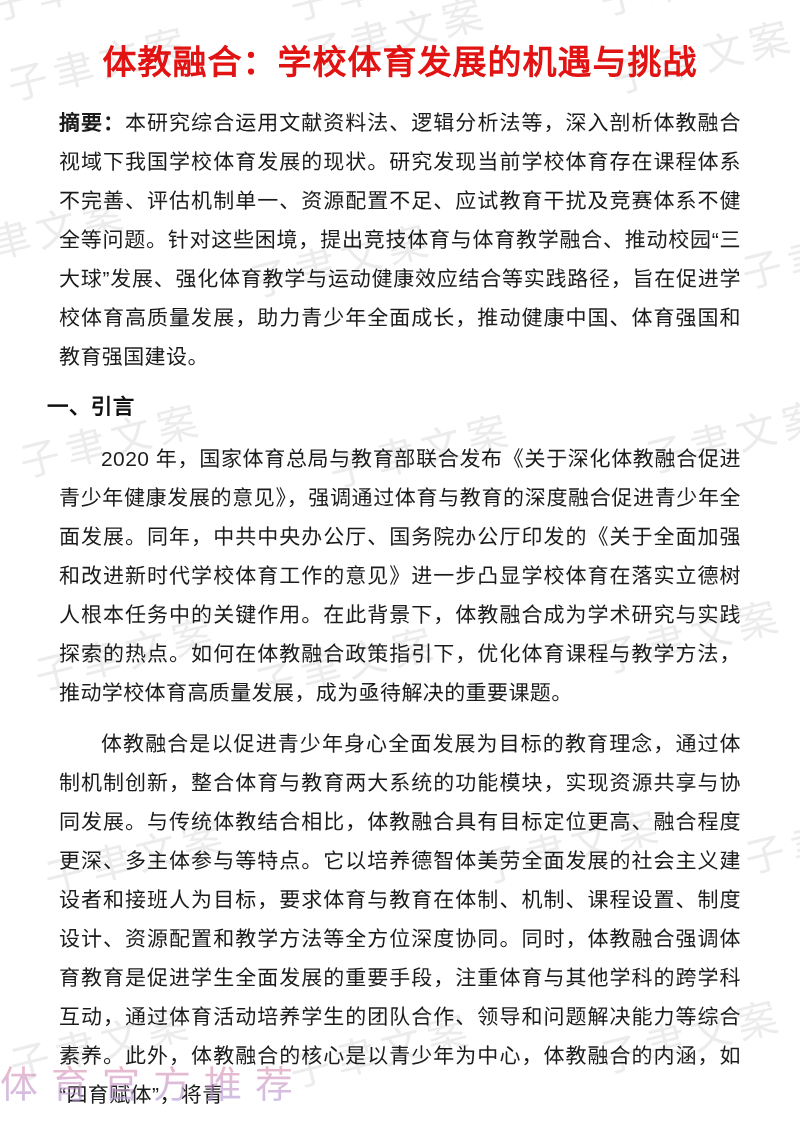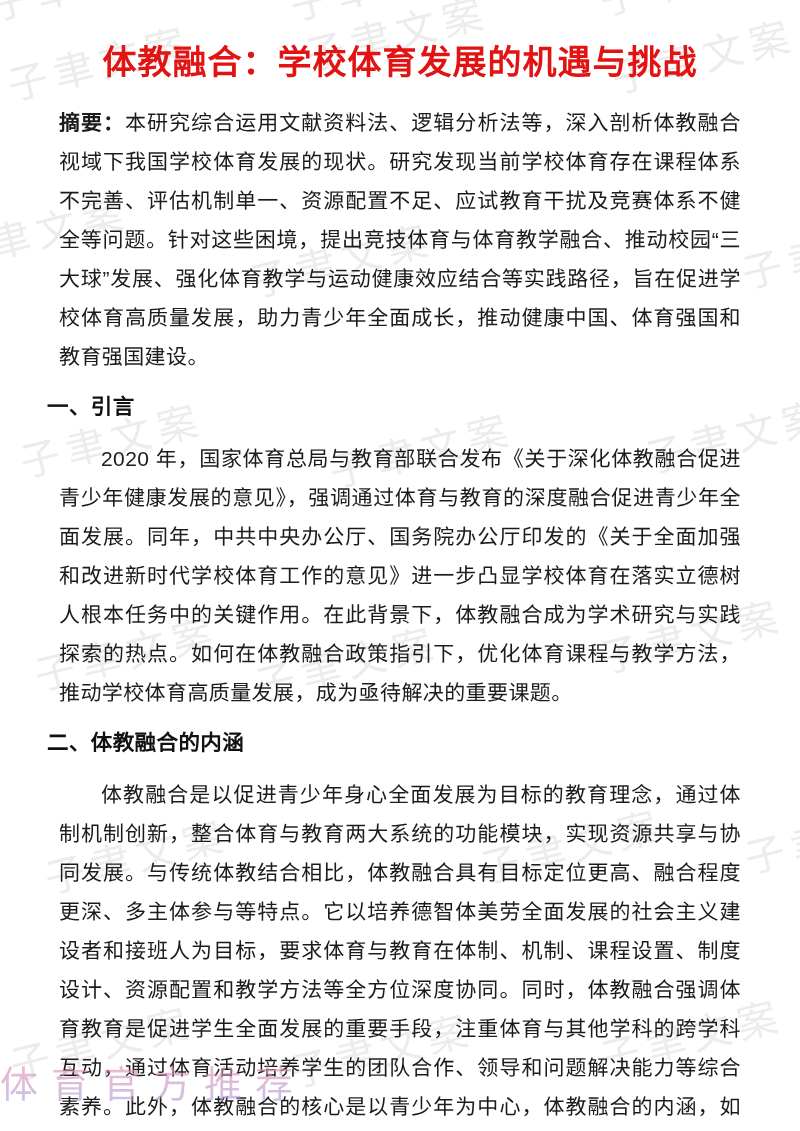--- a/index.html
+++ b/index.html
@@ -104,17 +104,16 @@
 
 <div class="content">
   <h1 class="title" style="color: rgb(225, 19, 19);">体教融合：学校体育发展的机遇与挑战</h1>
 
   <p class="para"><span class="lead">摘要：</span><span>本研究综合运用文献资料法、逻辑分析法等，深入剖析体教融合视域下我国学校体育发展的现状。研究发现当前学校体育存在课程体系不完善、评估机制单一、资源配置不足、应试教育干扰及竞赛体系不健全等问题。针对这些困境，提出竞技体育与体育教学融合、推动校园“三大球”发展、强化体育教学与运动健康效应结合等实践路径，旨在促进学校体育高质量发展，助力青少年全面成长，推动健康中国、体育强国和教育强国建设。</span></p>
 
 
   <h2 class="heading">一、引言</h2>
   <p class="para indent">2020 年，国家体育总局与教育部联合发布《关于深化体教融合促进青少年健康发展的意见》，强调通过体育与教育的深度融合促进青少年全面发展。同年，中共中央办公厅、国务院办公厅印发的《关于全面加强和改进新时代学校体育工作的意见》进一步凸显学校体育在落实立德树人根本任务中的关键作用。在此背景下，体教融合成为学术研究与实践探索的热点。如何在体教融合政策指引下，优化体育课程与教学方法，推动学校体育高质量发展，成为亟待解决的重要课题。</p>
 
-  <h2 class="heading">二、体教融合的内涵</h2>
   <p class="para indent">体教融合是以促进青少年身心全面发展为目标的教育理念，通过体制机制创新，整合体育与教育两大系统的功能模块，实现资源共享与协同发展。与传统体教结合相比，体教融合具有目标定位更高、融合程度更深、多主体参与等特点。它以培养德智体美劳全面发展的社会主义建设者和接班人为目标，要求体育与教育在体制、机制、课程设置、制度设计、资源配置和教学方法等全方位深度协同。同时，体教融合强调体育教育是促进学生全面发展的重要手段，注重体育与其他学科的跨学科互动，通过体育活动培养学生的团队合作、领导和问题解决能力等综合素养。此外，体教融合的核心是以青少年为中心，体教融合的内涵，如“四育赋体”，将青</p>
 </div>
 
 <div class="footer" style="background-image: linear-gradient(rgb(238, 141, 161), rgb(167, 154, 224));">体育官方推荐</div>
 
 </body></html>

